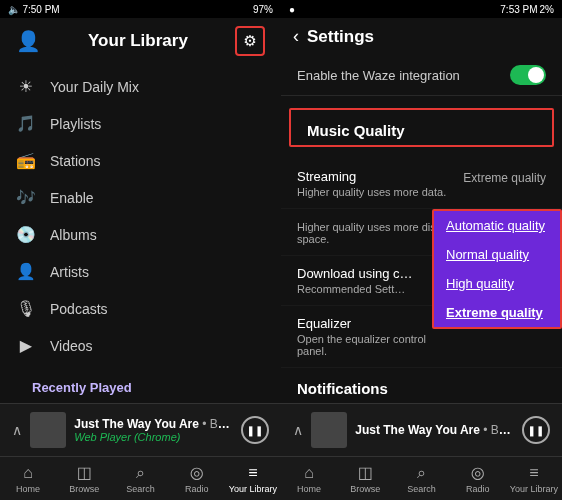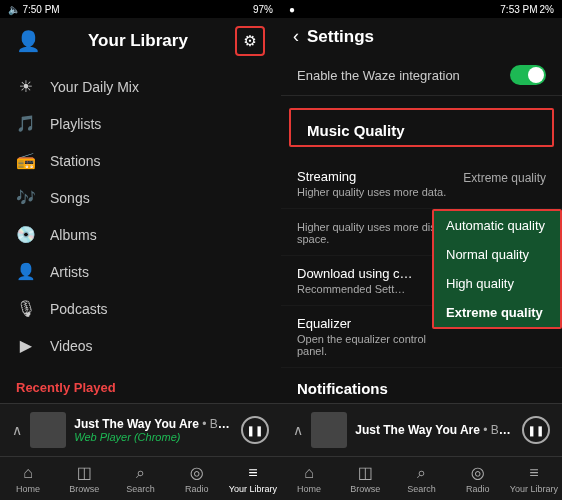--- a/index.html
+++ b/index.html
@@ -81,21 +81,22 @@
       width: 20px;
       text-align: center;
       font-size: 16px;
       color: #ccc;
     }
 
     .section-title {
       padding: 12px 16px 6px;
       font-size: 13px;
       font-weight: 700;
-      color: #ef4444;
+      color: #c4b5fd;
+      margin-left: 16px;
     }
 
     .now-playing-bar {
       position: absolute;
       bottom: 44px;
       left: 0;
       right: 0;
       background: #1a1a1a;
       border-top: 1px solid #333;
       padding: 8px 12px;
@@ -299,23 +300,24 @@
       justify-content: space-between;
       align-items: flex-start;
     }
 
     .dropdown-overlay {
       position: absolute;
       right: 0;
       top: 0;
       border: 2px solid #e53935;
       border-radius: 2px;
-      background: #14532d;
+      background: #6d28d9;
       z-index: 10;
       min-width: 130px;
+      text-decoration: underline;
     }
 
     .r-now-playing-bar {
       position: absolute;
       bottom: 44px;
       left: 0;
       right: 0;
       background: #1a1a1a;
       border-top: 1px solid #333;
       padding: 8px 12px;
@@ -367,21 +369,21 @@
     <li class="nav-item">
       <span class="nav-icon">🎵</span>
       <span>Playlists</span>
     </li>
     <li class="nav-item">
       <span class="nav-icon">📻</span>
       <span>Stations</span>
     </li>
     <li class="nav-item">
       <span class="nav-icon">🎶</span>
-      <span>Songs</span>
+      <span>Enable</span>
     </li>
     <li class="nav-item">
       <span class="nav-icon">💿</span>
       <span>Albums</span>
     </li>
     <li class="nav-item">
       <span class="nav-icon">👤</span>
       <span>Artists</span>
     </li>
     <li class="nav-item">

